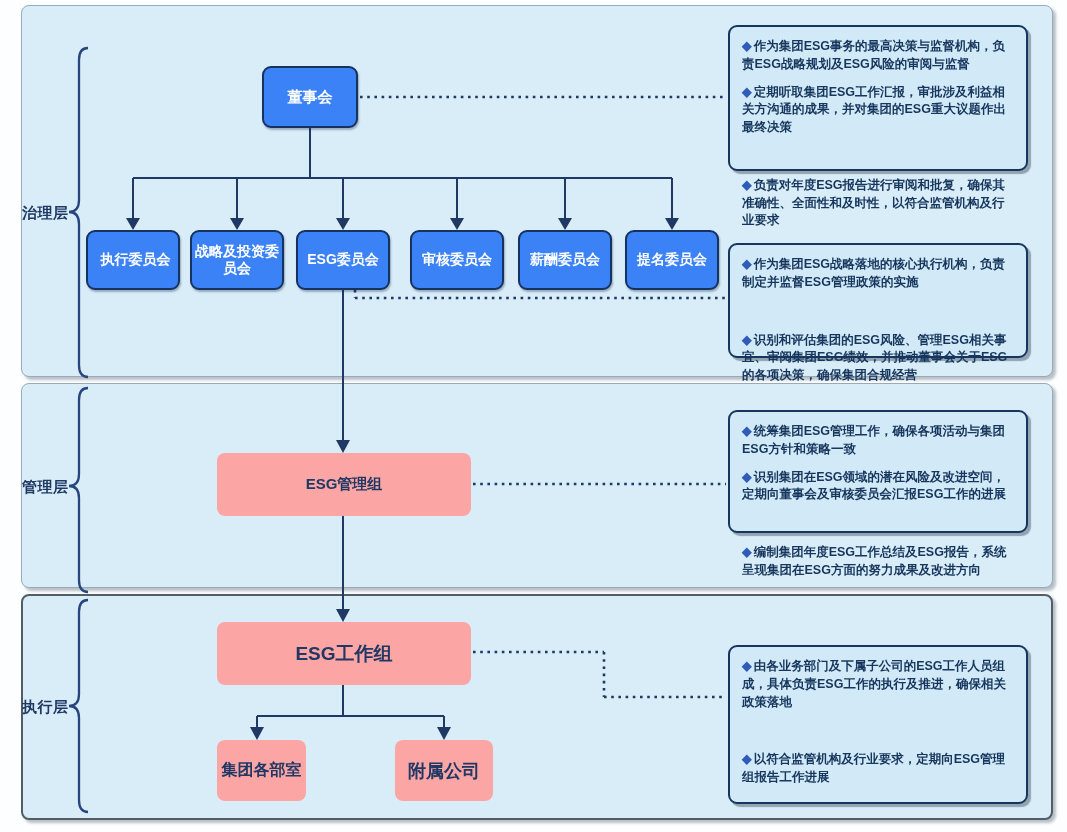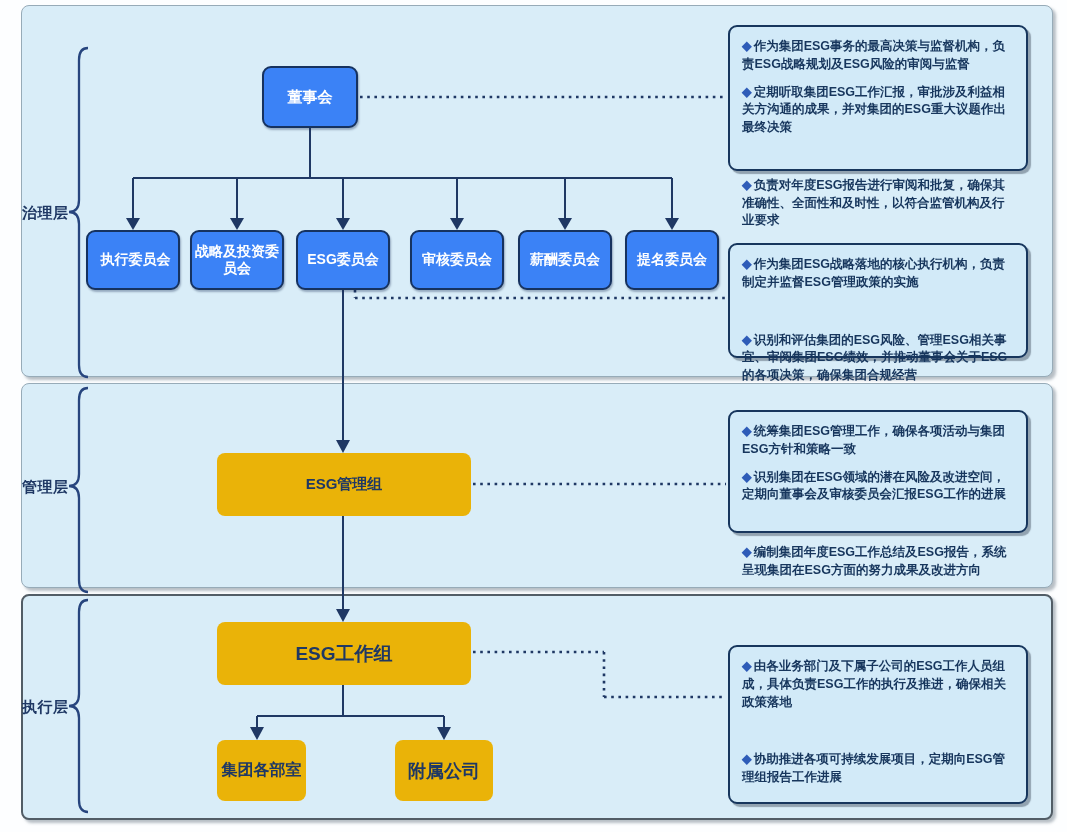--- a/index.html
+++ b/index.html
@@ -30,21 +30,21 @@
   }
 
   
   .node { position:absolute; z-index:2; display:flex; align-items:center; justify-content:center;
           text-align:center; font-weight:bold; }
   .node.dark {
     background:#3b82f6; border:2px solid #16325f; border-radius:9px; color:#ffffff;
     box-shadow:1px 2px 2px rgba(25,45,85,.35);
   }
   .node.light {
-    background:#eab308; border-radius:8px; color:#1f3864;
+    background:#fca5a5; border-radius:8px; color:#1f3864;
   }
   .board     { left:262px; top:66px;  width:96px;  height:62px; font-size:15px; }
   .committee { top:230px; width:94px; height:60px; font-size:14px; padding:3px; line-height:1.25; }
   .c0 { left:86px;padding-left:8px; }  .c1 { left:190px; } .c2 { left:296px; }
   .c3 { left:410px; } .c4 { left:518px; } .c5 { left:625px; }
   .esg-mgmt  { left:217px; top:453px; width:254px; height:63px; font-size:15px; }
   .esg-work  { left:217px; top:622px; width:254px; height:63px; font-size:19px; }
   .dept      { left:217px; top:740px; width:89px;  height:61px; font-size:16px; color:#10141f; }
   .subsid    { left:395px; top:740px; width:98px;  height:61px; font-size:18px; color:#10141f; }
 
@@ -168,17 +168,17 @@
     <div class="bullet">
       <span class="diamond">◆</span><span>编制集团年度ESG工作总结及ESG报告，系统呈现集团在ESG方面的努力成果及改进方向</span>
     </div>
   </div>
 
   <div class="panel p3">
     <div class="bullet">
       <span class="diamond">◆</span><span>由各业务部门及下属子公司的ESG工作人员组成，具体负责ESG工作的执行及推进，确保相关政策落地</span>
     </div>
     <div class="bullet">
-      <span class="diamond">◆</span><span>协助推进各项可持续发展项目，定期向ESG管理组报告工作进展</span>
+      <span class="diamond">◆</span><span>以符合监管机构及行业要求，定期向ESG管理组报告工作进展</span>
     </div>
   </div>
 
 </div>
 
 </body></html>

